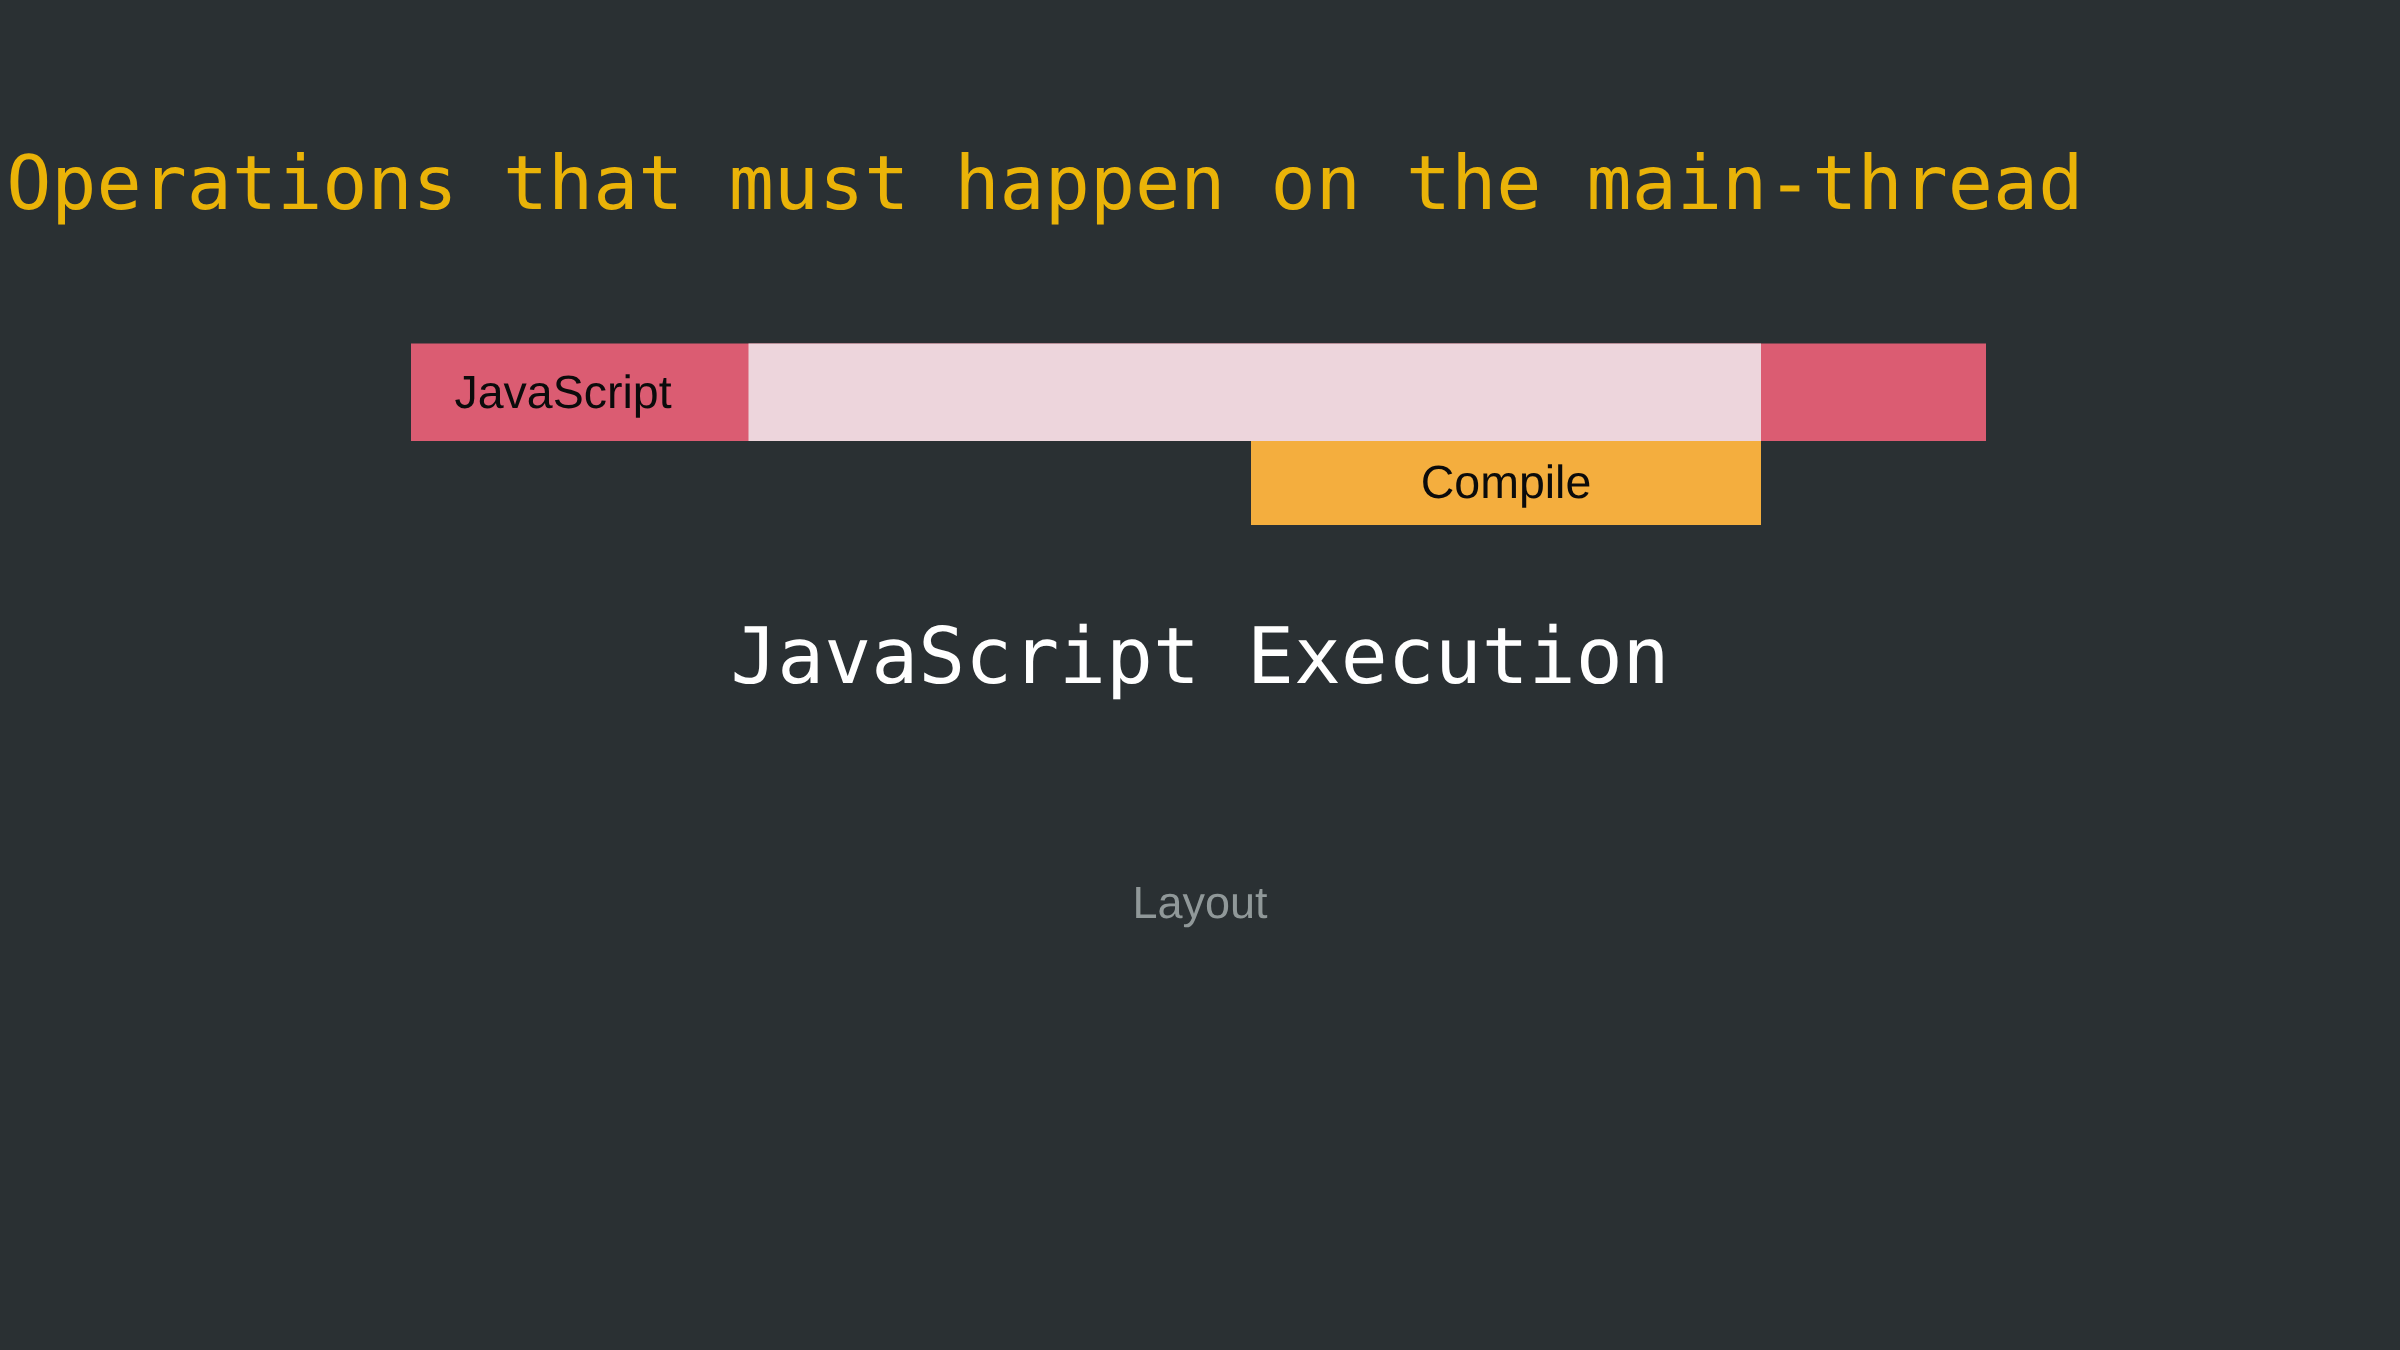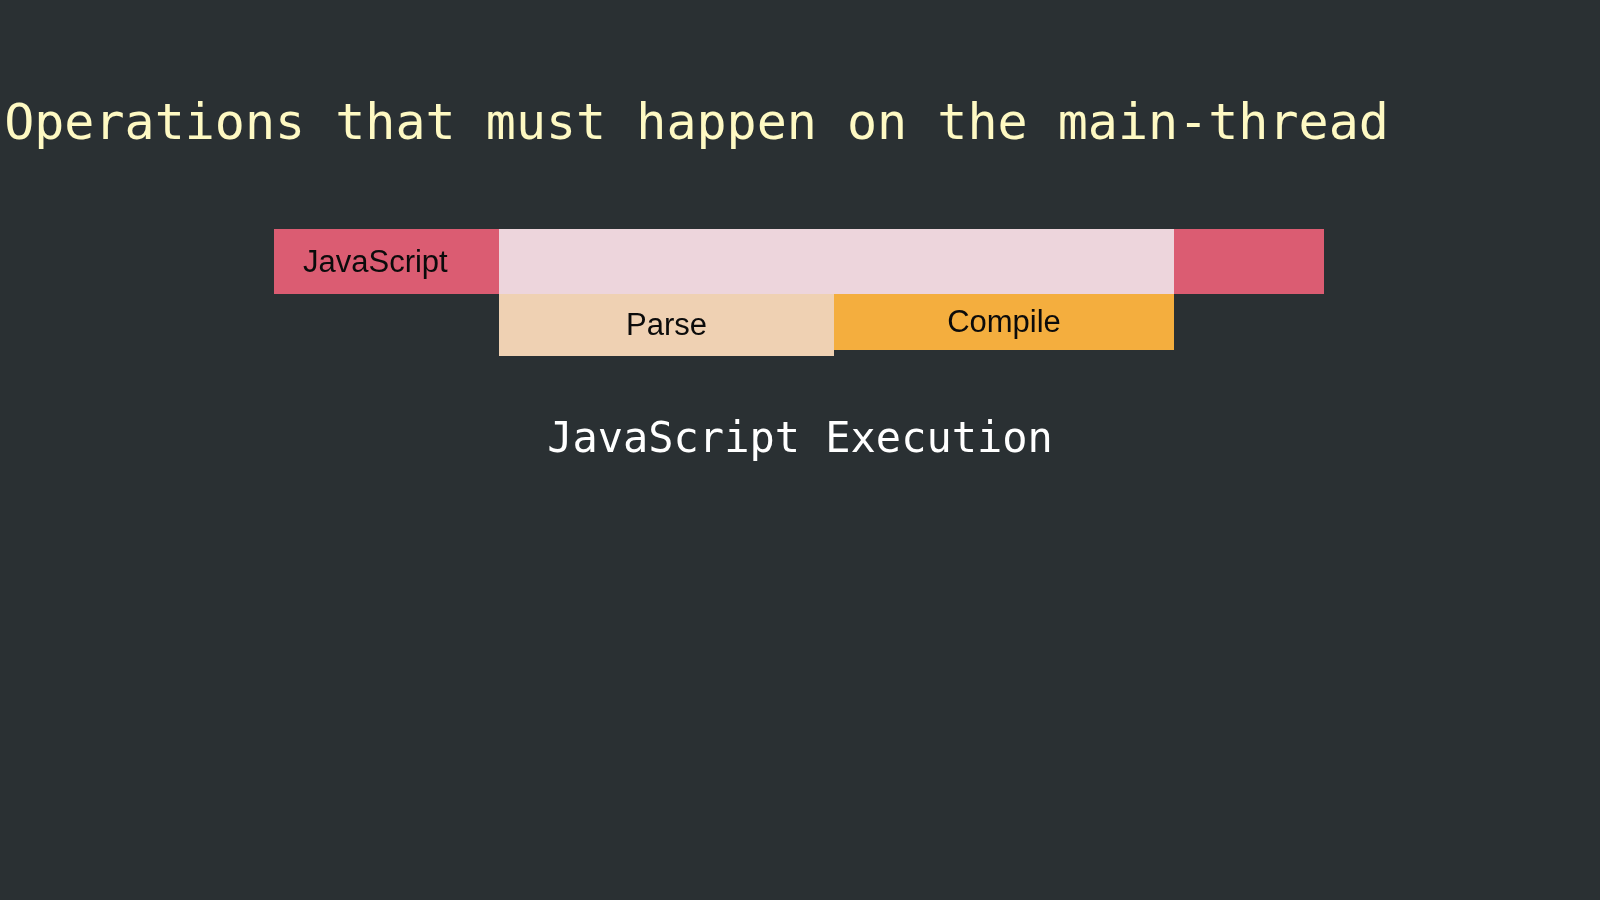--- a/index.html
+++ b/index.html
@@ -25,21 +25,21 @@
   .slide-title {
     position: absolute;
     left: 0;
     top: 52px;
     width: 1393px;
     text-align: center;
     font-family: "DejaVu Sans Mono", "Liberation Mono", monospace;
     font-size: 50px;
     line-height: 72px;
     letter-spacing: 0px;
-    color: #fef9c3;
+    color: #eab308;
     font-weight: 400;
     white-space: nowrap;
   }
 
   
   .diagram {
     position: absolute;
     left: 0;
     top: 0;
     width: 1600px;
@@ -107,21 +107,21 @@
   }
 
   
   .diagram-caption {
     position: absolute;
     left: 0;
     top: 410px;
     width: 1600px;
     text-align: center;
     font-family: "DejaVu Sans Mono", "Liberation Mono", monospace;
-    font-size: 42px;
+    font-size: 52px;
     line-height: 56px;
     color: #ffffff;
     white-space: nowrap;
   }
 
   
   .notes {
     position: absolute;
     left: 0;
     top: 583px;
@@ -147,28 +147,26 @@
   <div class="diagram">
 
     <div class="bar bar-javascript">
       <span class="bar-label">JavaScript</span>
     </div>
 
     <div class="bar bar-execution-window">
       <span class="bar-label"></span>
     </div>
 
-    <div class="bar bar-parse">
-      <span class="bar-label">Parse</span>
-    </div>
 
     <div class="bar bar-compile">
       <span class="bar-label">Compile</span>
     </div>
 
   </div>
 
   <div class="diagram-caption">JavaScript Execution</div>
 
   <div class="notes">
+    <span class="note-line">Layout</span>
   </div>
 
 </div>
 
 </body></html>

